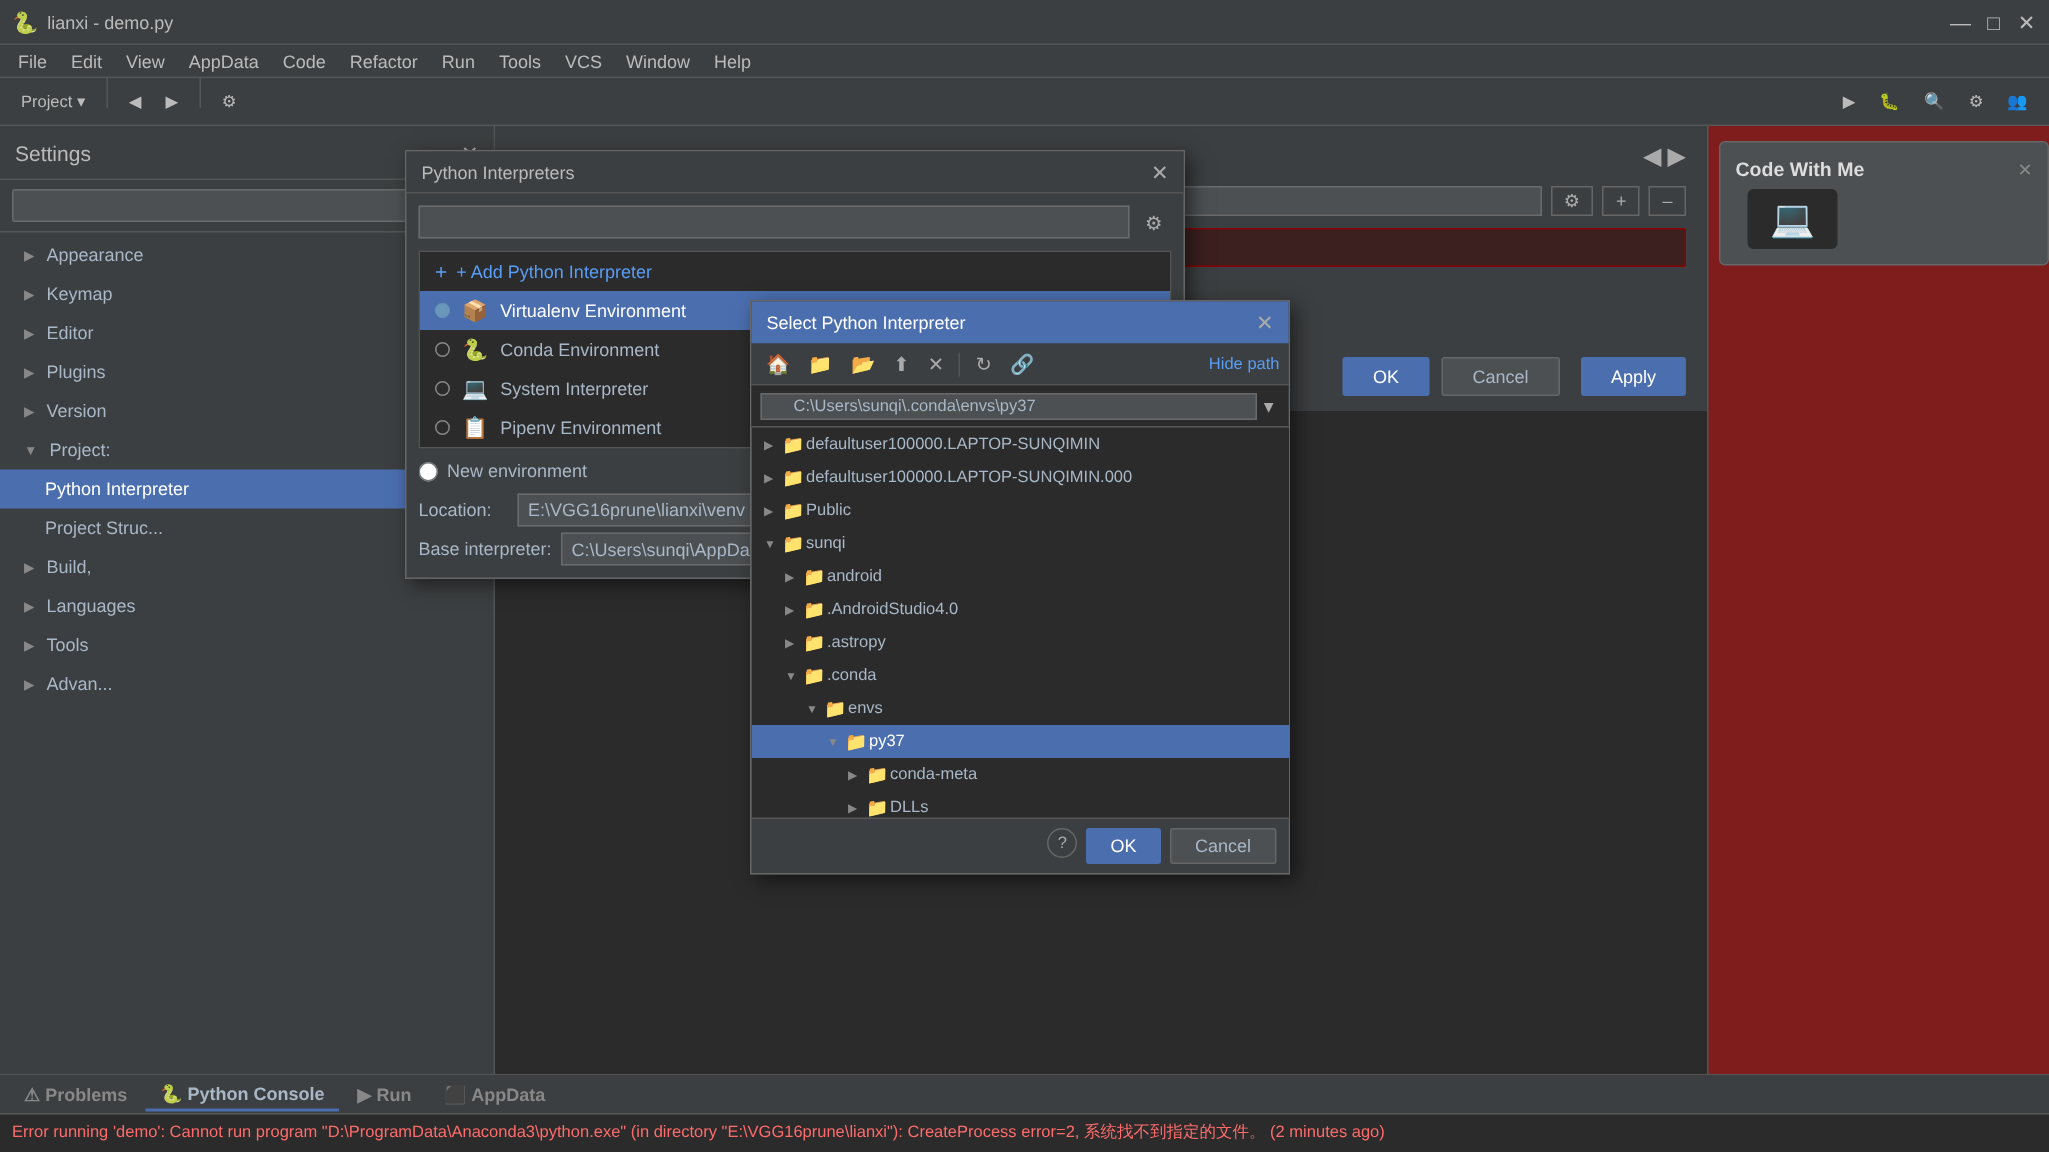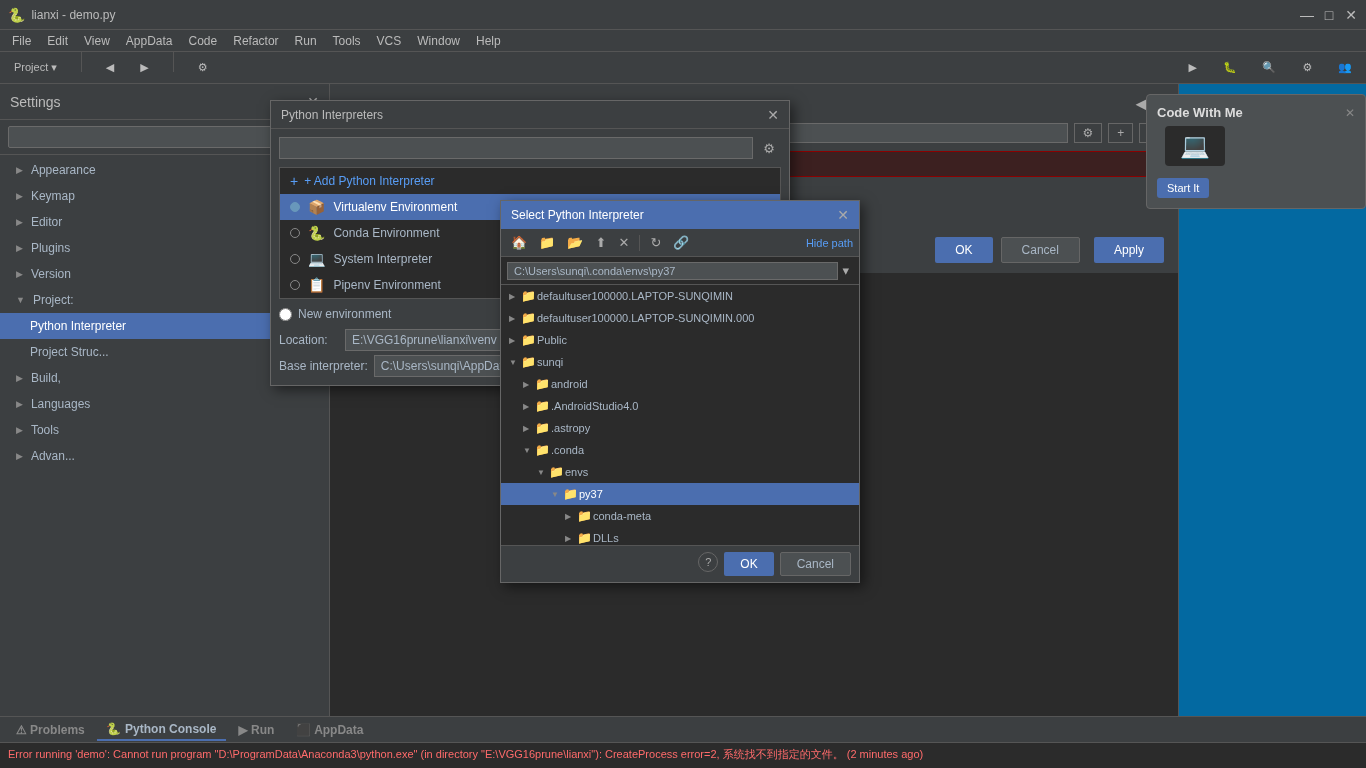--- a/index.html
+++ b/index.html
@@ -56,21 +56,21 @@
       cursor: pointer;
       color: #bbb;
     }
 
     
     .toolbar {
       background: #3c3f41;
       height: 32px;
       display: flex;
       padding: 0 8px;
-      gap: 14px;
+      gap: 4px;
       border-bottom: 1px solid #555;
     }
     .toolbar-btn {
       padding: 3px 6px;
       background: none;
       border: none;
       color: #bbb;
       cursor: pointer;
       font-size: 11px;
       border-radius: 3px;
@@ -159,22 +159,22 @@
     
     .editor-area {
       flex: 1;
       background: #2b2b2b;
       position: relative;
       overflow: hidden;
     }
 
     
     .right-panel {
-      width: 188px;
-      background: #0369a1;
+      width: 228px;
+      background: #7f1d1d;
       border-left: 1px solid #555;
       position: relative;
     }
     .collab-popup {
       position: absolute;
       top: 10px; right: 0;
       width: 220px;
       background: #4c5052;
       border: 1px solid #666;
       border-radius: 4px;
@@ -372,21 +372,21 @@
       align-items: center;
       padding: 4px 6px;
       background: #2b2b2b;
       border-bottom: 1px solid #555;
     }
     .si-path-input {
       flex: 1;
       background: #4c5052;
       border: 1px solid #6a6a6a;
       color: #a9b7c6;
-      padding: 2px 6px;
+      padding: 2px 21px;
       font-size: 11px;
       outline: none;
     }
     .si-path-btn {
       background: none;
       border: none;
       color: #aaa;
       cursor: pointer;
       font-size: 13px;
       padding: 2px 4px;
@@ -723,23 +723,20 @@
     <div class="collab-popup">
       <div class="collab-popup-header">
         <h3>Code With Me</h3>
         <span class="collab-close">✕</span>
       </div>
       <div style="display:flex; align-items:flex-start;">
         <div class="collab-img">
           <span style="font-size:24px;">💻</span>
         </div>
       </div>
-      <div style="margin-top:8px;">
-        <button class="collab-btn">Start It</button>
-      </div>
     </div>
   </div>
 
 </div>
 
 <div class="py-interpreters-dialog">
   <div class="dialog-title-bar">
     <span>Python Interpreters</span>
     <span class="dialog-close">✕</span>
   </div>

